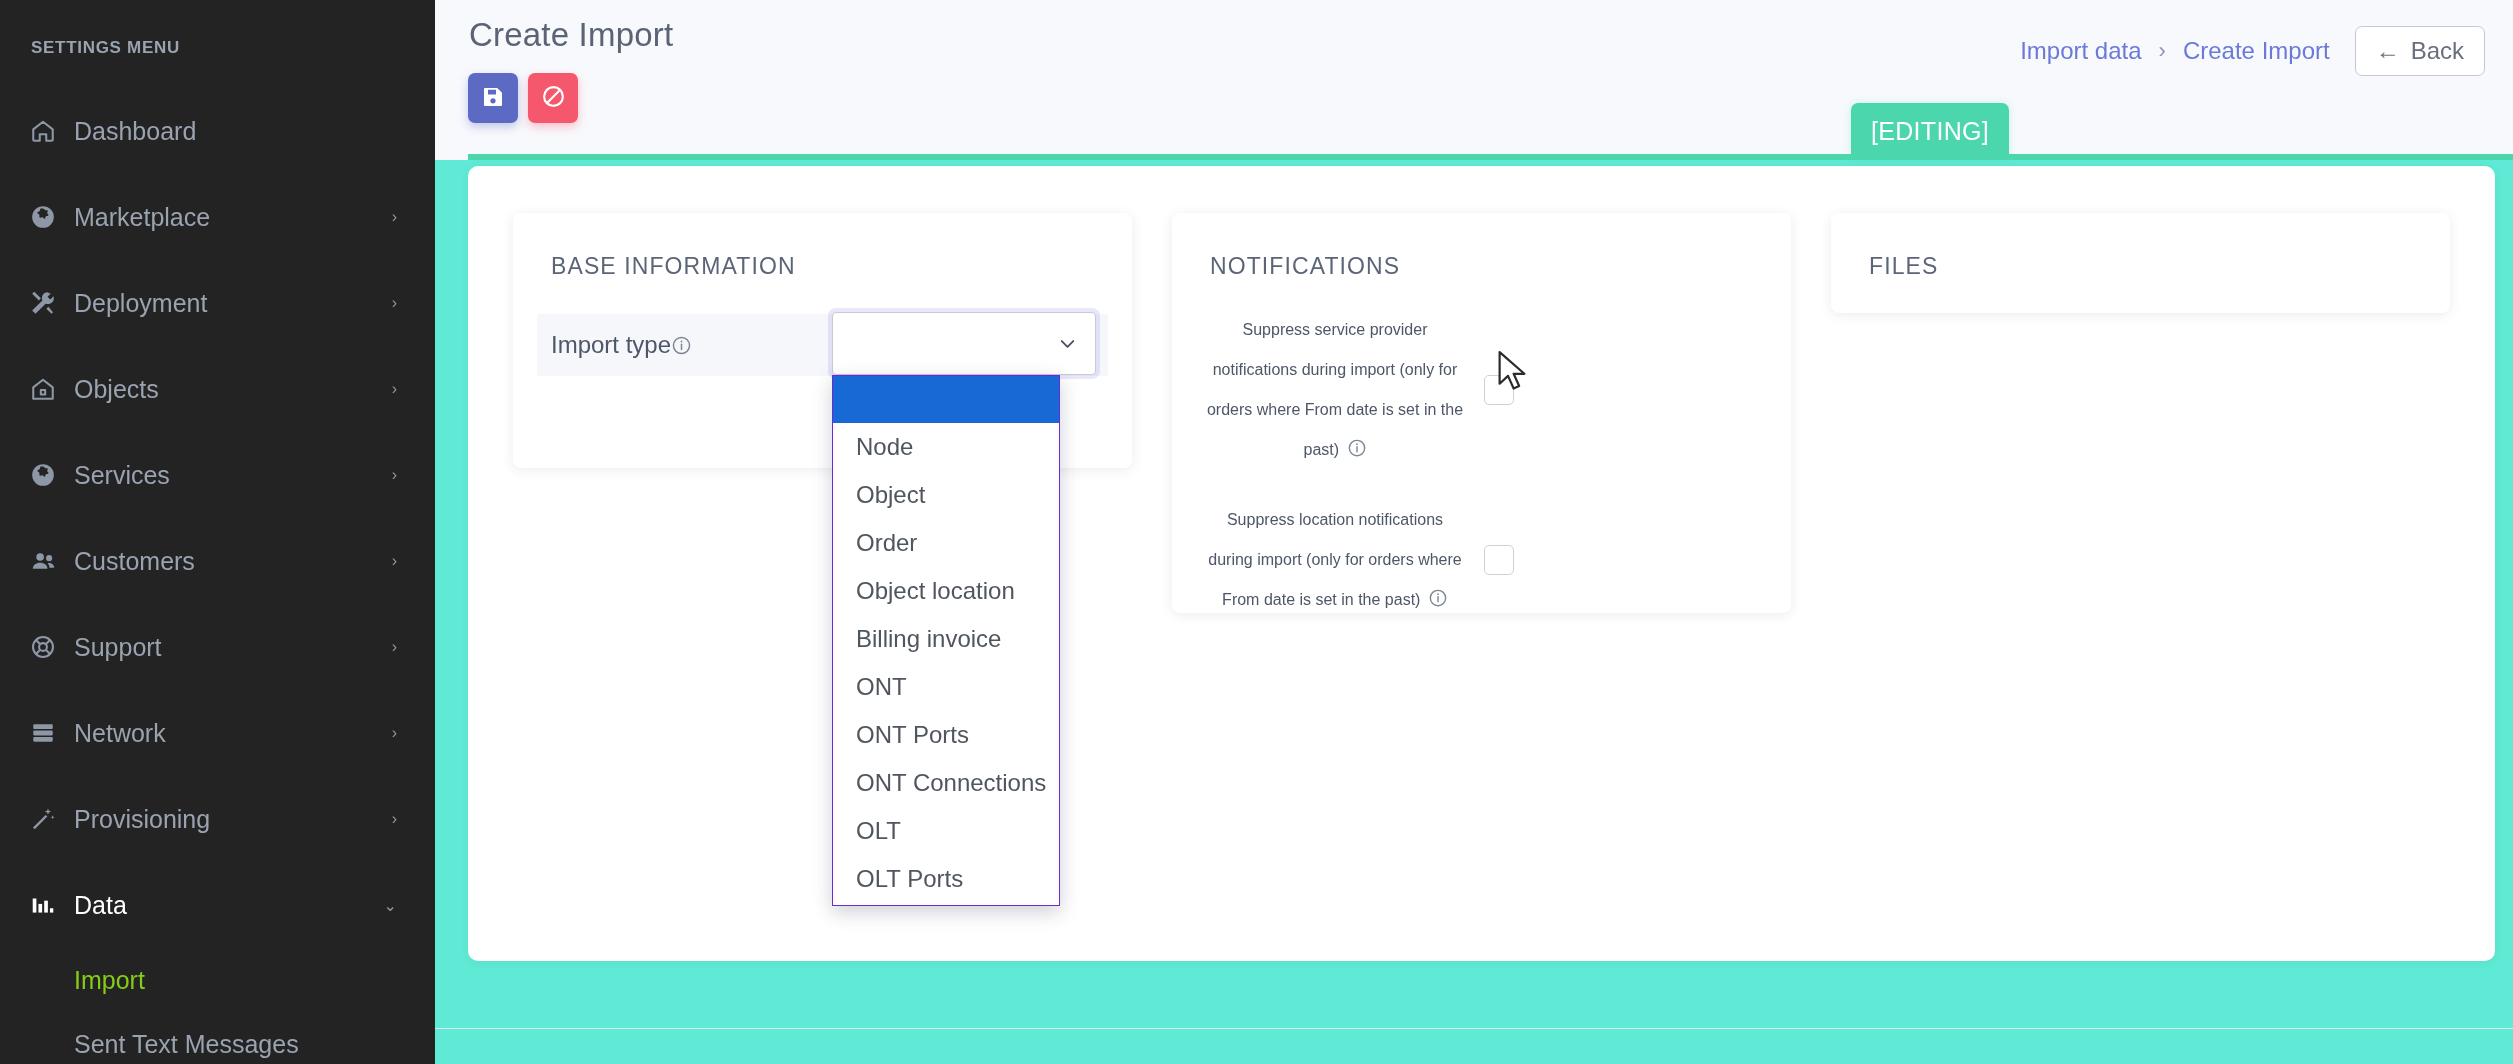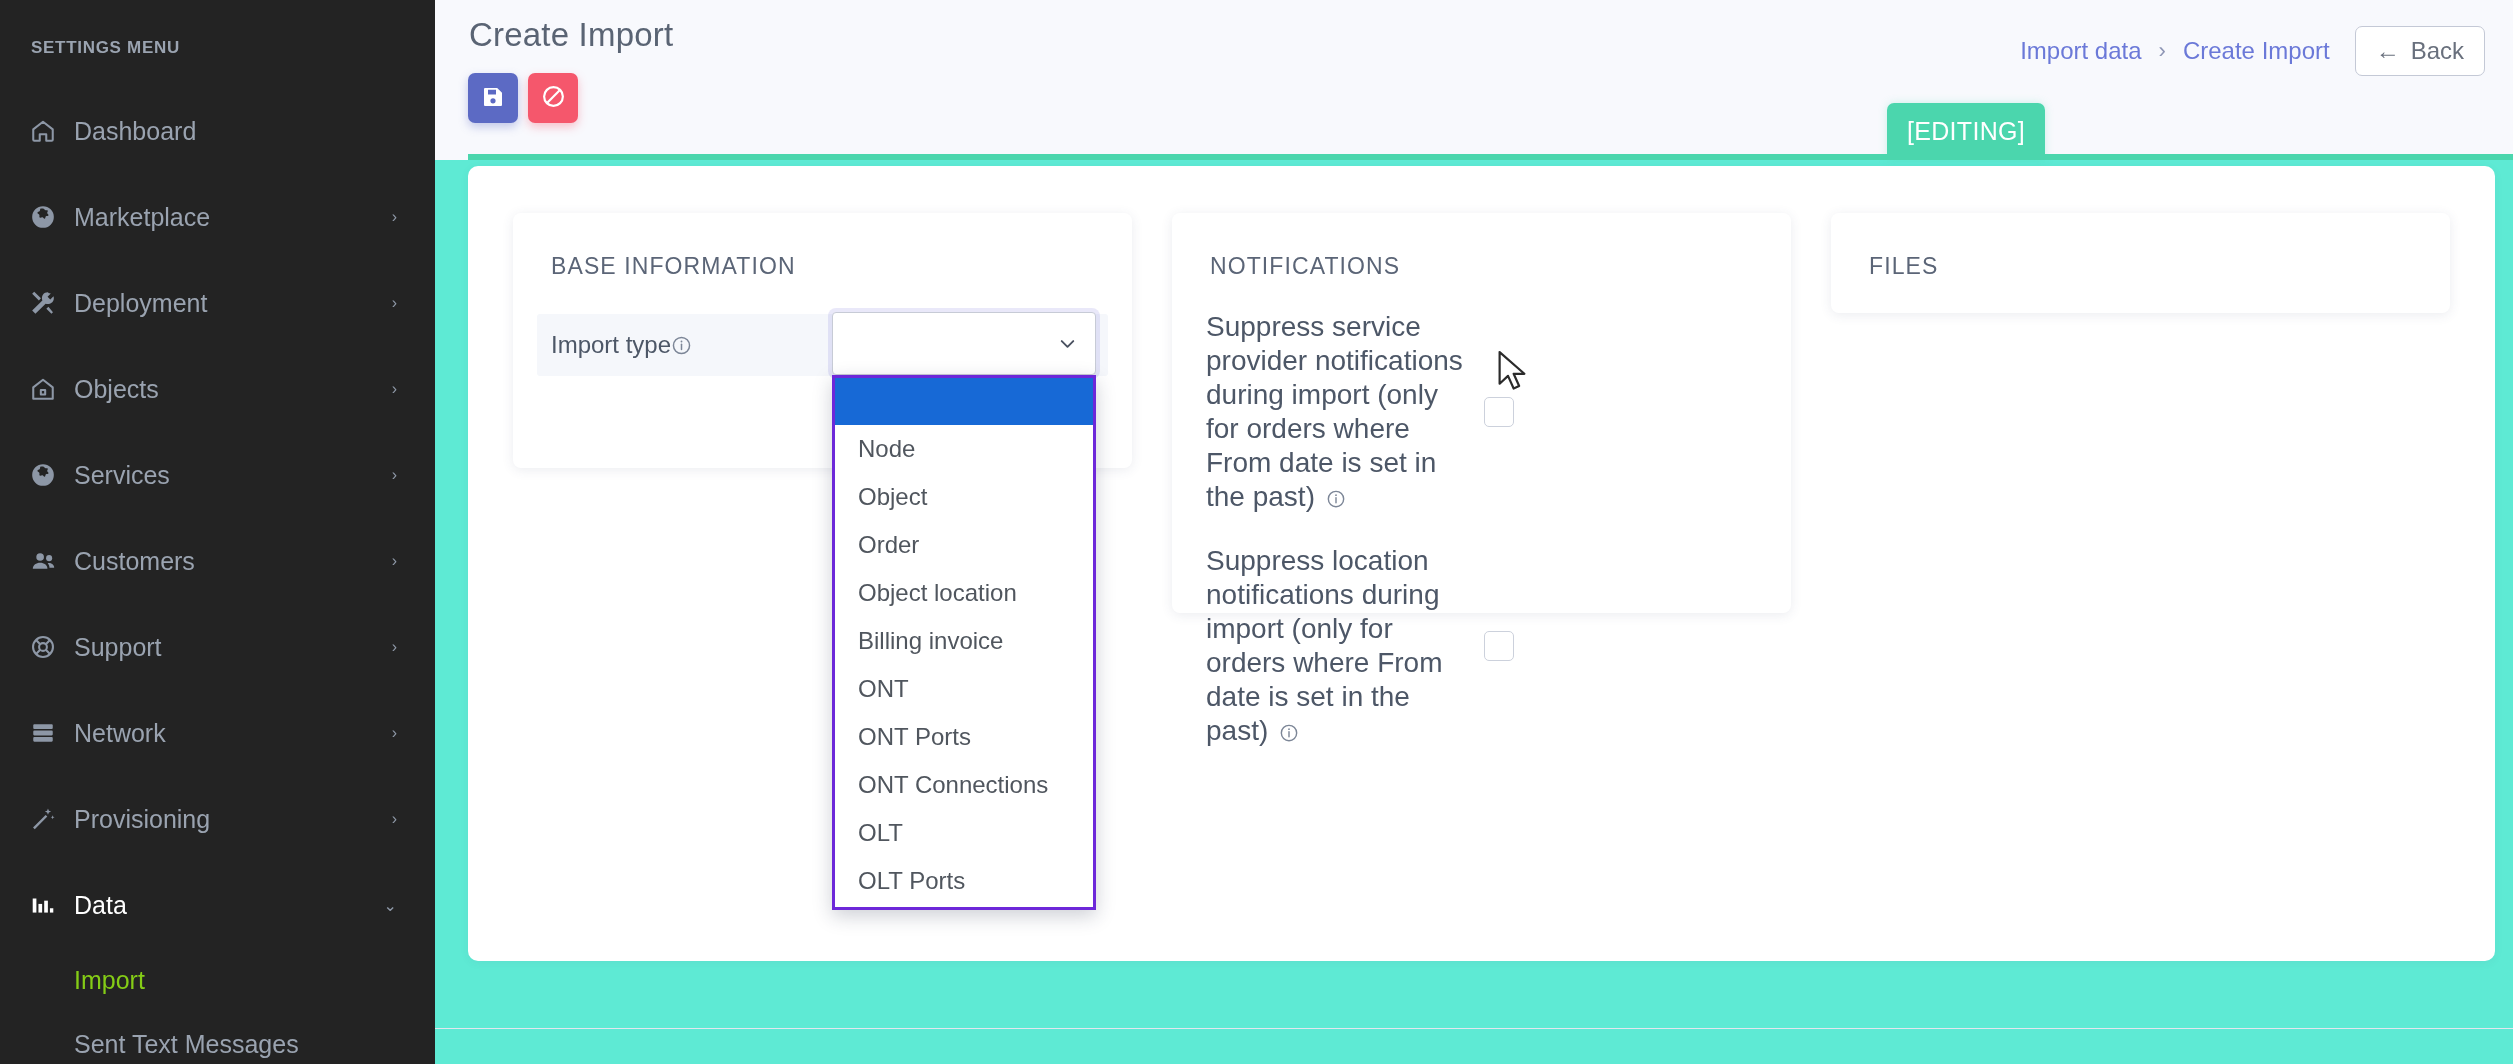--- a/index.html
+++ b/index.html
@@ -192,21 +192,20 @@
     display: flex;
     align-items: center;
     justify-content: center;
     padding: 0 20px;
     color: #ffffff;
     font-size: 25px;
     font-weight: 400;
     letter-spacing: 0.3px;
     cursor: pointer;
     box-shadow: 0 0 8px rgba(75,214,173,0.25);
-    margin-left: 36px;
   }
   .teal-bar {
     position: absolute;
     left: 33px;
     right: 0;
     bottom: 0;
     height: 6px;
     background: #4bd6ad;
   }
 
@@ -304,23 +303,23 @@
     padding-left: 14px;
     white-space: nowrap;
     overflow: hidden;
   }
   .select-chevron { color: #4a5160; display: flex; }
 
   .dropdown {
     position: absolute;
     left: 0;
     top: 63px;
-    width: 264px;
+    width: 228px;
     background: #ffffff;
-    border: 3px solid #6d28d9;
+    border: 1px solid #6d28d9;
     box-shadow: 0 6px 18px rgba(30,40,70,0.22);
     z-index: 40;
     padding-bottom: 2px;
   }
   .dd-option {
     height: 48px;
     display: flex;
     align-items: center;
     padding-left: 23px;
     font-size: 24px;
@@ -335,25 +334,26 @@
   }
 
   
   .notif-row {
     display: flex;
     align-items: center;
     margin: 30px 34px 0 34px;
     gap: 20px;
   }
   .notif-text {
-    font-size: 28px;
-    line-height: 34px;
+    font-size: 16px;
+    line-height: 40px;
     color: #4d5767;
     width: 258px;
     flex: none;
+    text-align: center;
   }
   .notif-text .info-icon { vertical-align: -3px; margin-left: 3px; }
   .notif-checkbox {
     width: 30px;
     height: 30px;
     min-width: 30px;
     border: 1.5px solid #ccd1dc;
     border-radius: 5px;
     background: #ffffff;
     cursor: pointer;

